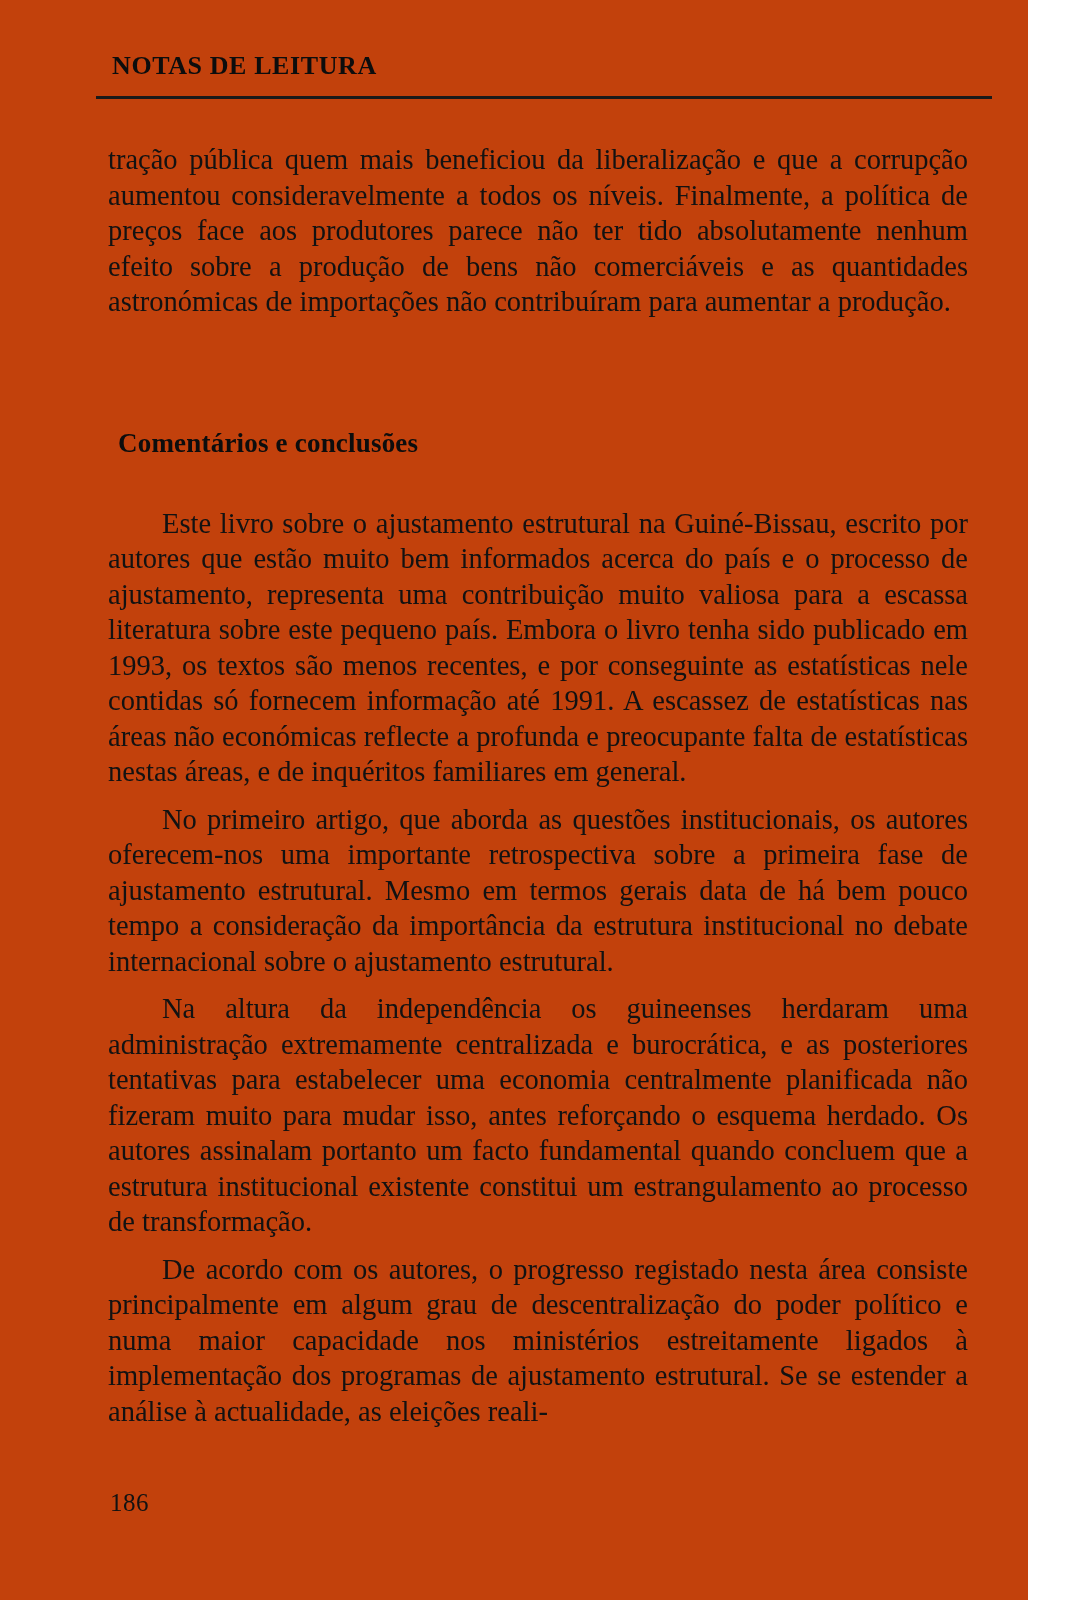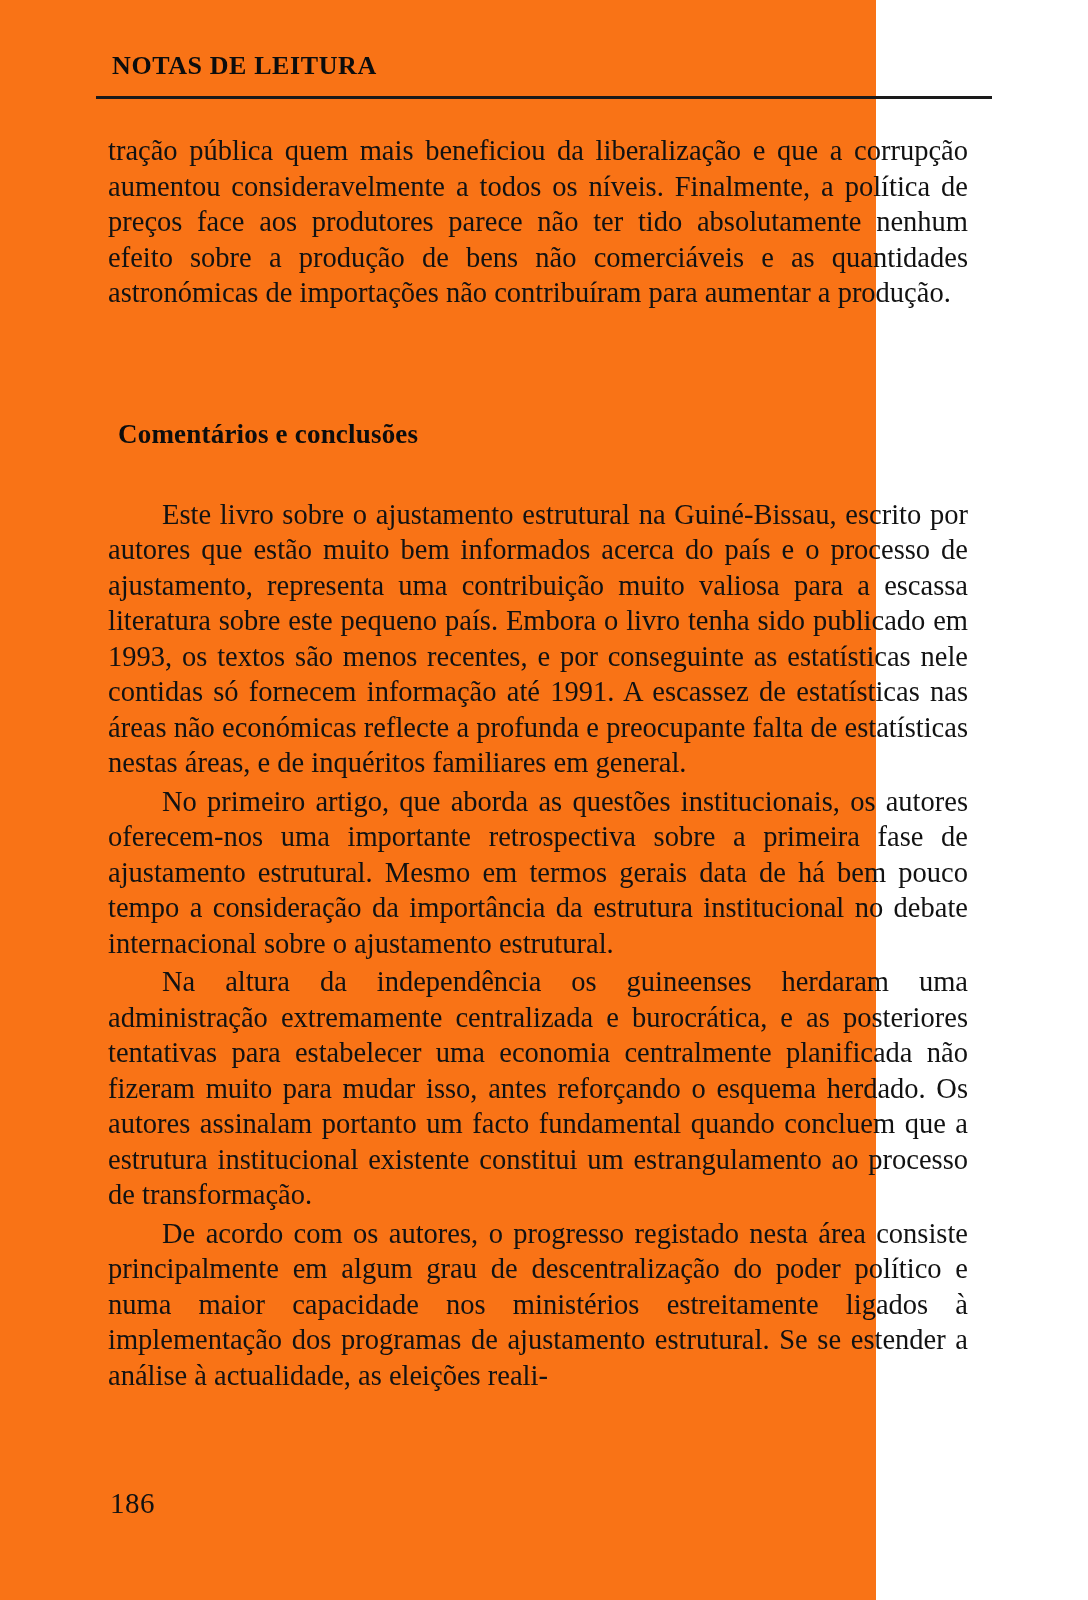--- a/index.html
+++ b/index.html
@@ -12,23 +12,23 @@
     width: 1088px;
     height: 1600px;
     overflow: hidden;
     font-family: "Liberation Serif", "DejaVu Serif", serif;
     color: #111111;
     -webkit-font-smoothing: antialiased;
   }
 
   .page {
     position: relative;
-    width: 876px;
+    width: 1028px;
     height: 1600px;
-    background: #f97316;
+    background: #c2410c;
     box-sizing: border-box;
   }
 
   
   .running-head {
     position: absolute;
     left: 112px;
     top: 52px;
     width: 880px;
   }
@@ -47,35 +47,35 @@
     top: 96px;
     width: 896px;
     height: 3px;
     background: #1a1a1a;
   }
 
   
   .textblock {
     position: absolute;
     left: 108px;
-    top: 133px;
+    top: 142px;
     width: 860px;
   }
 
   .para {
     margin: 0;
     text-align: justify;
     text-justify: inter-word;
     font-size: 28.5px;
     line-height: 35.5px;
     color: #121212;
     hyphens: manual;
   }
   .para + .para {
-    margin-top: 3px;
+    margin-top: 12px;
   }
   .para.indent {
     text-indent: 54px;
   }
 
   .gap-after-first {
     height: 96px;
   }
 
   .section-heading {
@@ -90,21 +90,21 @@
 
   .gap-after-heading {
     height: 36px;
   }
 
   
   .folio {
     position: absolute;
     left: 110px;
     top: 1486px;
-    font-size: 29px;
+    font-size: 25px;
     line-height: 34px;
     color: #121212;
     letter-spacing: 0.5px;
   }
 </style>
 </head>
 <body>
 
 <div class="page">
 

